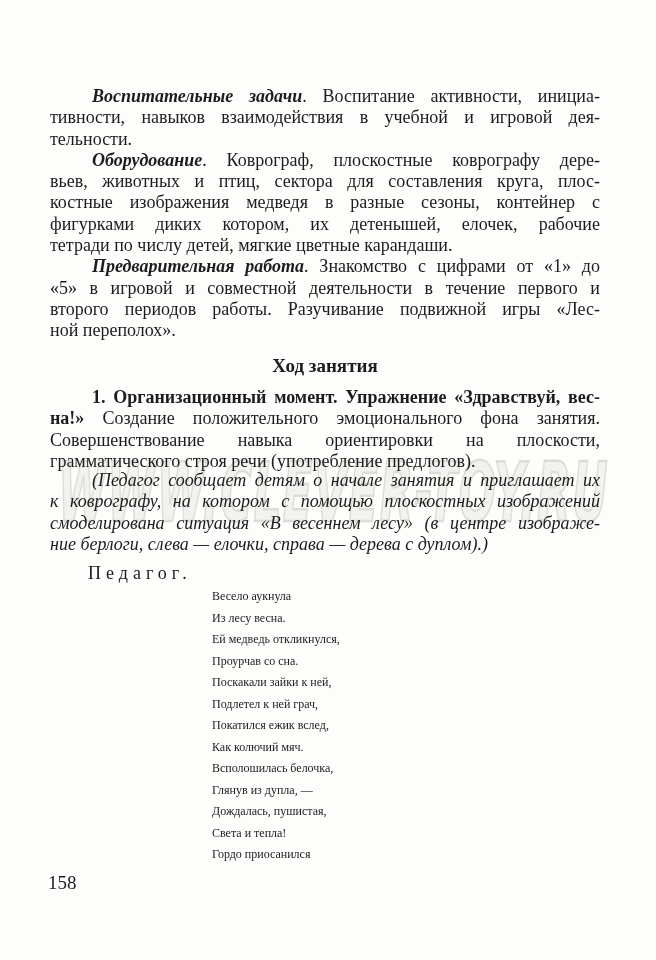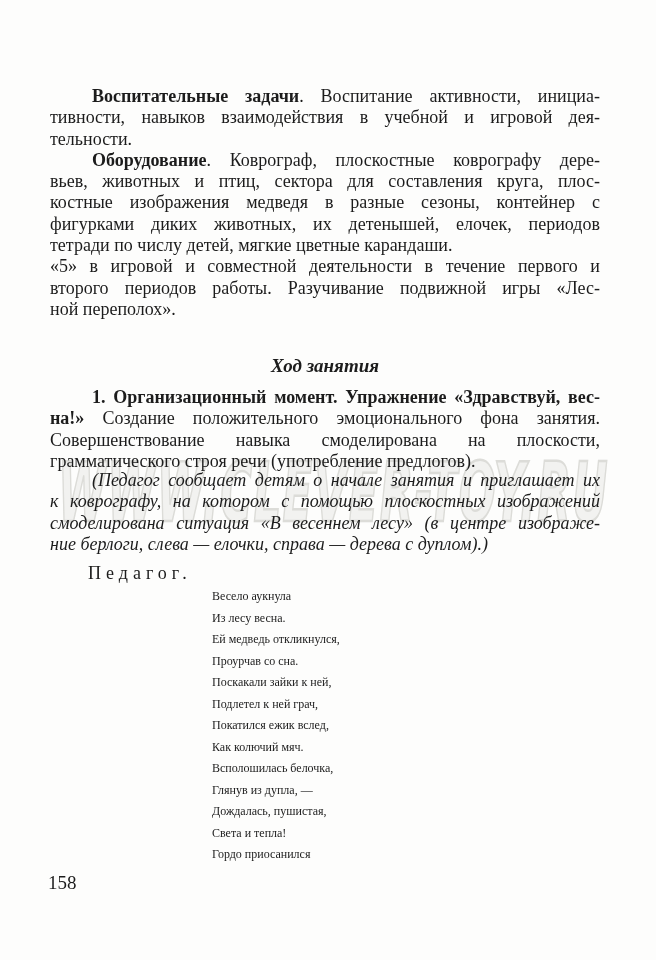--- a/index.html
+++ b/index.html
@@ -49,32 +49,32 @@
   }
   .line.last {
     text-align-last: auto;
     -moz-text-align-last: auto;
   }
   .line.indent {
     padding-left: 42px;
   }
   .lead {
     font-weight: bold;
+    font-style: italic;
   }
   .bold { font-weight: bold; }
   .italic-par .line { font-style: italic; }
   .heading {
     position: absolute;
     left: 50px;
     width: 550px;
     top: 355px;
     z-index: 1;
     text-align: center;
     font-weight: bold;
-    font-style: italic;
     font-size: 19px;
   }
   .speaker {
     position: absolute;
     left: 88px;
     top: 555px;
     z-index: 1;
     font-size: 18px;
     letter-spacing: 5px;
     margin-top: 8px;
@@ -105,34 +105,35 @@
   <div class="watermark">WWW.CLEVER-TOY.RU</div>
 
   <div class="block" style="top:86px">
     <div class="line indent"><span class="lead">Воспитательные задачи</span><span>. Воспитание активности, инициа-</span></div>
     <div class="line">тивности, навыков взаимодействия в учебной и игровой дея-</div>
     <div class="line last">тельности.</div>
 
     <div class="line indent"><span class="lead">Оборудование</span><span>. Коврограф, плоскостные коврографу дере-</span></div>
     <div class="line">вьев, животных и птиц, сектора для составления круга, плос-</div>
     <div class="line">костные изображения медведя в разные сезоны, контейнер с</div>
-    <div class="line">фигурками диких животных, их детенышей, елочек, периодов</div>
+    <div class="line">фигурками диких котором, их детенышей, елочек, рабочие</div>
     <div class="line last">тетради по числу детей, мягкие цветные карандаши.</div>
 
+    <div class="line indent"><span class="lead">Предварительная работа</span><span>. Знакомство с цифрами от «1» до</span></div>
     <div class="line">«5» в игровой и совместной деятельности в течение первого и</div>
     <div class="line">второго периодов работы. Разучивание подвижной игры «Лес-</div>
     <div class="line last">ной переполох».</div>
   </div>
 
   <div class="heading">Ход занятия</div>
 
   <div class="block" style="top:387px">
     <div class="line indent bold">1. Организационный момент. Упражнение «Здравствуй, вес-</div>
     <div class="line"><span class="bold">на!»</span><span> Создание положительного эмоционального фона занятия.</span></div>
-    <div class="line">Совершенствование навыка смоделирована на плоскости,</div>
+    <div class="line">Совершенствование навыка ориентировки на плоскости,</div>
     <div class="line last">грамматического строя речи (употребление предлогов).</div>
   </div>
 
   <div class="block italic-par" style="top:470px">
     <div class="line indent">(Педагог сообщает детям о начале занятия и приглашает их</div>
     <div class="line">к коврографу, на котором с помощью плоскостных изображений</div>
     <div class="line">смоделирована ситуация «В весеннем лесу» (в центре изображе-</div>
     <div class="line last">ние берлоги, слева — елочки, справа — дерева с дуплом).)</div>
   </div>
 

